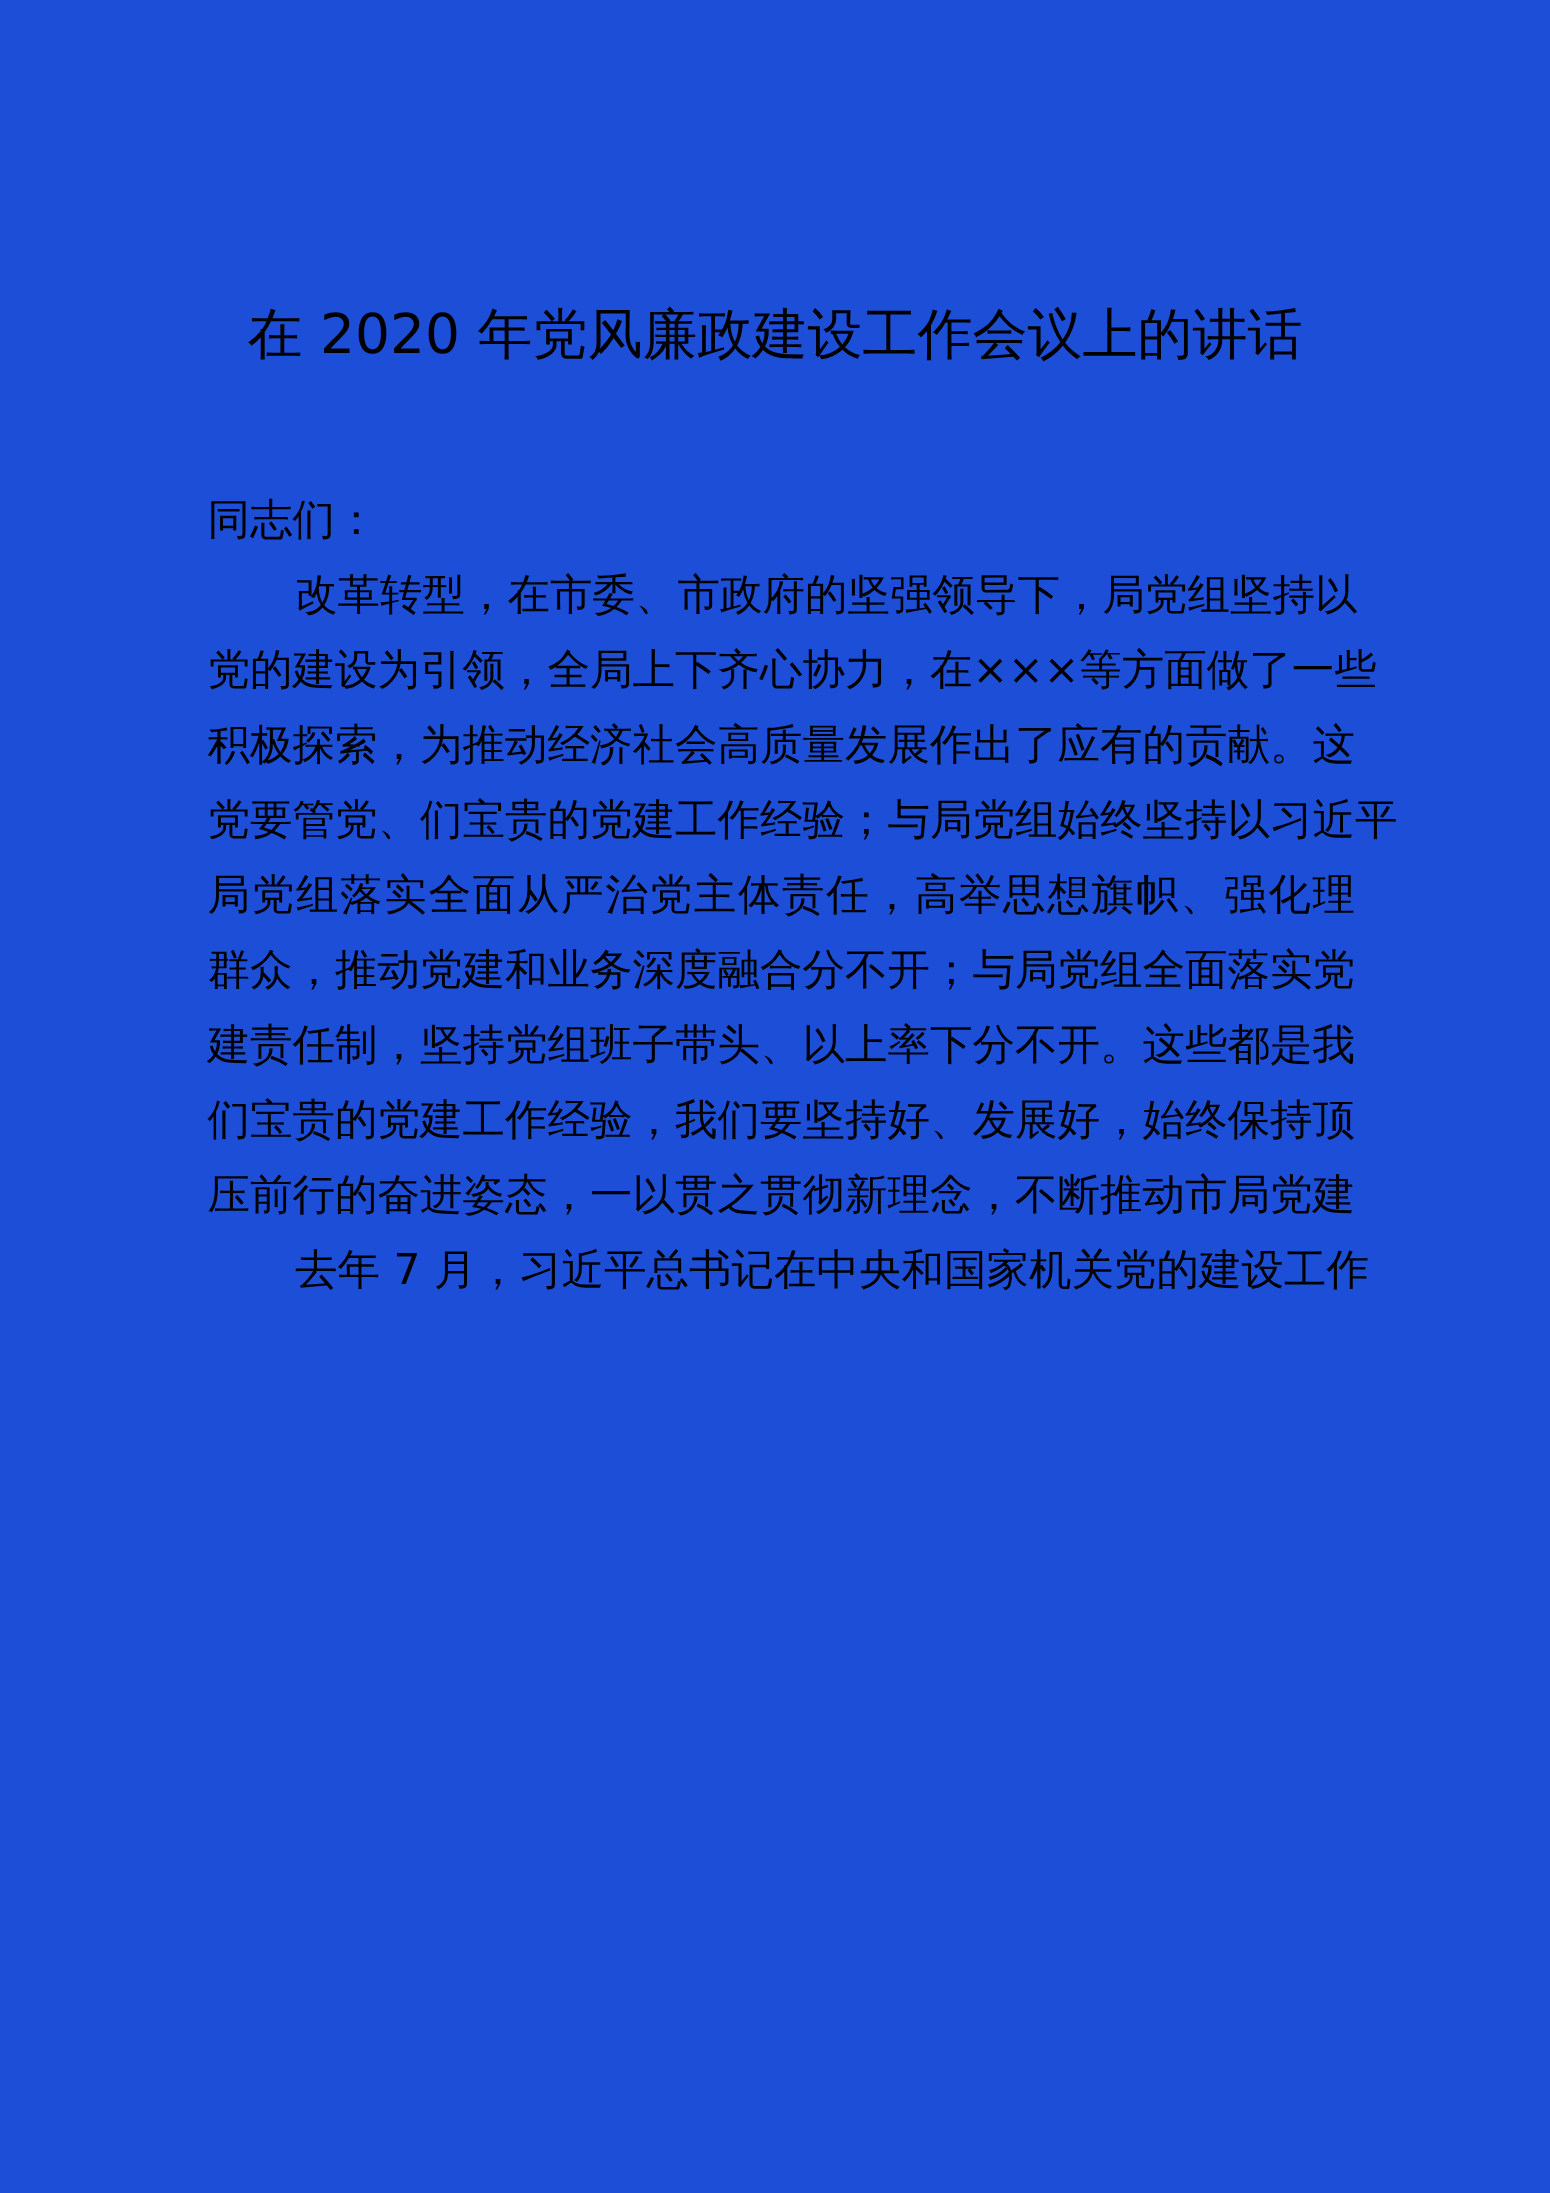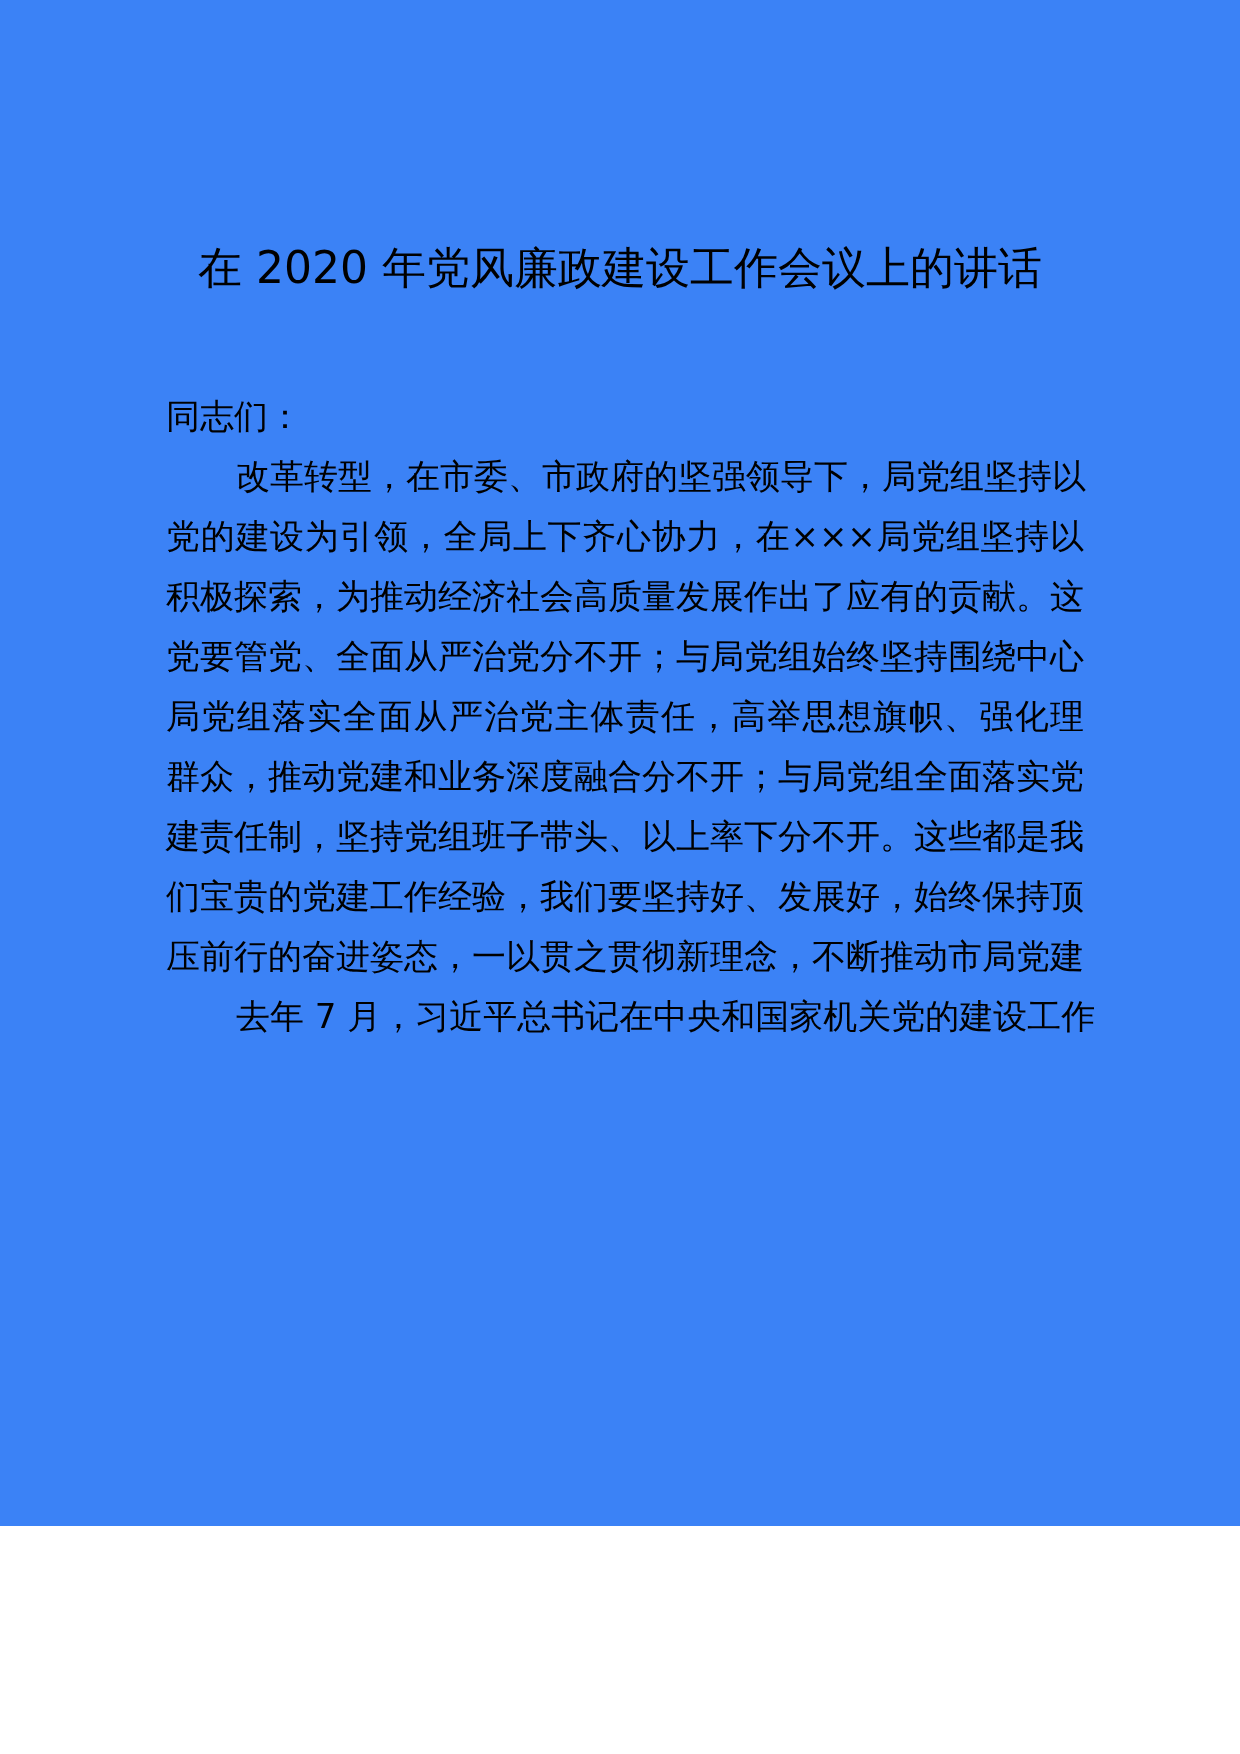--- a/index.html
+++ b/index.html
@@ -12,22 +12,22 @@
       height: 1754px;
       position: relative;
       overflow: hidden;
       color: #000000;
       font-family: "DejaVu Sans", "Liberation Sans", sans-serif;
     }
     .page {
       position: absolute;
       left: 0; top: 0;
       width: 1240px;
-      height: 1526px;
-      background: #3b82f6;
+      height: 1754px;
+      background: #1d4ed8;
     }
     .title {
       position: absolute;
       left: 0;
       top: 238px;
       width: 1240px;
       text-align: center;
       font-size: 44px;
       line-height: 60px;
       white-space: nowrap;
@@ -68,23 +68,23 @@
 
   <div class="title">在 2020 年党风廉政建设工作会议上的讲话</div>
 
   <div class="body">
 
     <div class="line salutation">同志们：</div>
 
 
     <div>
       <div class="line indent">改革转型，在市委、市政府的坚强领导下，局党组坚持以</div>
-      <div class="line">党的建设为引领，全局上下齐心协力，在×××局党组坚持以</div>
+      <div class="line">党的建设为引领，全局上下齐心协力，在×××等方面做了一些</div>
       <div class="line">积极探索，为推动经济社会高质量发展作出了应有的贡献。这</div>
-      <div class="line">党要管党、全面从严治党分不开；与局党组始终坚持围绕中心</div>
+      <div class="line">党要管党、们宝贵的党建工作经验；与局党组始终坚持以习近平</div>
       <div class="line">局党组落实全面从严治党主体责任，高举思想旗帜、强化理</div>
       <div class="line">群众，推动党建和业务深度融合分不开；与局党组全面落实党</div>
       <div class="line">建责任制，坚持党组班子带头、以上率下分不开。这些都是我</div>
       <div class="line">们宝贵的党建工作经验，我们要坚持好、发展好，始终保持顶</div>
       <div class="line">压前行的奋进姿态，一以贯之贯彻新理念，不断推动市局党建</div>
     </div>
 
     <div>
       <div class="line indent">去年 7 月，习近平总书记在中央和国家机关党的建设工作</div>
     </div>

